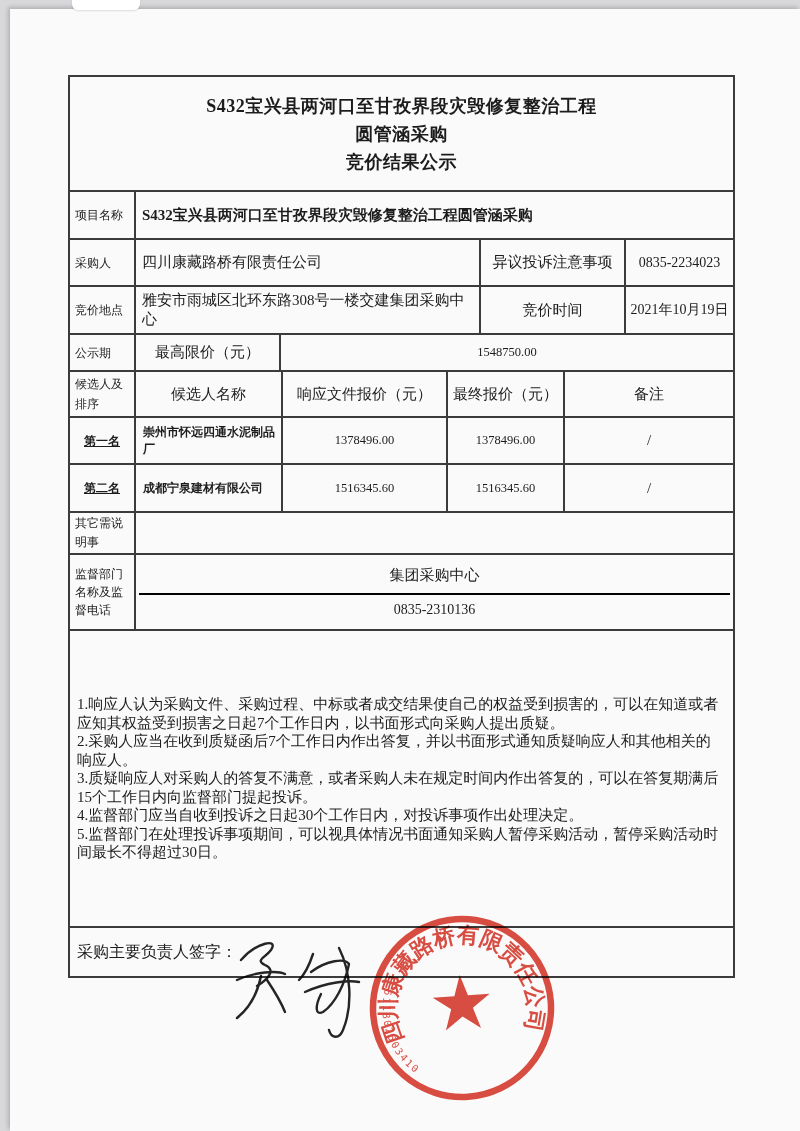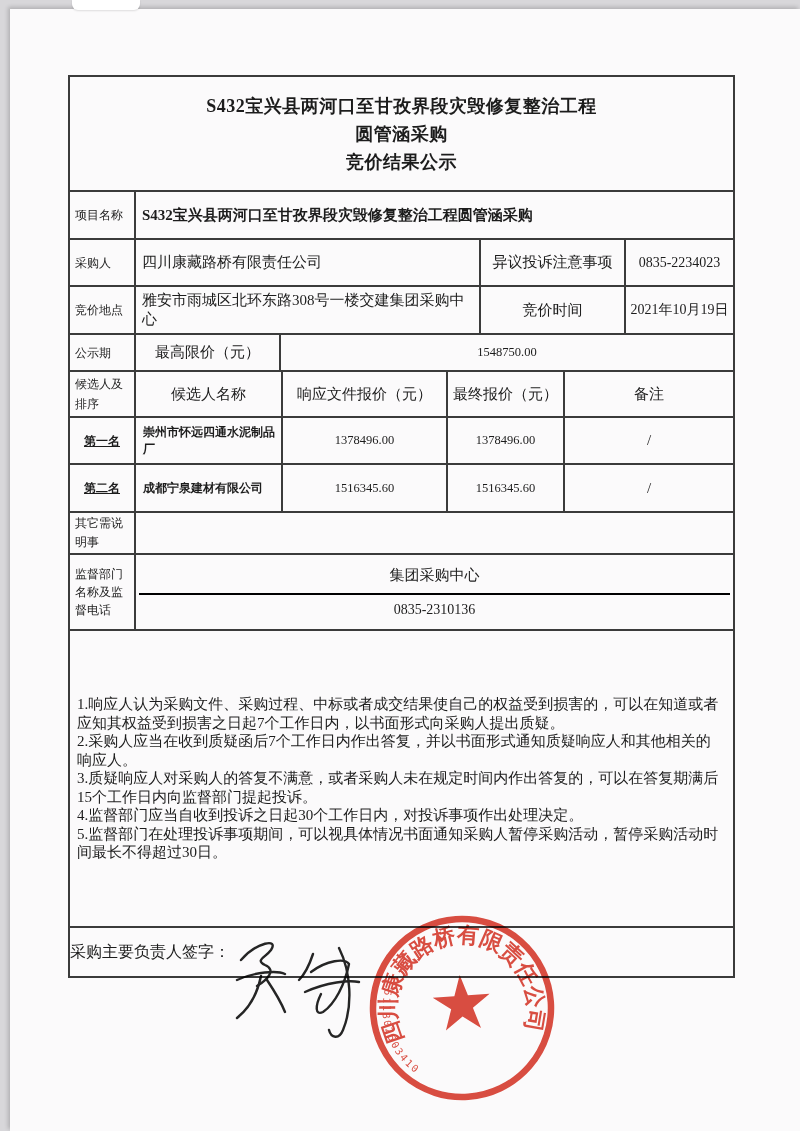--- a/index.html
+++ b/index.html
@@ -50,21 +50,21 @@
   .rank   { font-size:12px; font-weight:600; justify-content:center; padding-left:2px;text-decoration:underline; }
   .bold   { font-weight:bold; }
   .hdr    { font-size:15px; justify-content:center; text-align:center; padding:2px 3px; }
 
   .sup-right { flex:1; flex-direction:column; align-items:stretch; padding:3px; }
   .sup-half { height:38px; display:flex; align-items:center; justify-content:center; font-size:15px; }
   .sup-half + .sup-half { border-top:2px solid #000000; height:36px; }
 
   .obj-cell { flex:1; padding:6px 8px 6px 7px; }
   .obj-text { font-size:15px; line-height:18.5px; word-break:break-all; }
-  .sign-row .td { width:100%; font-size:16px; }
+  .sign-row .td { width:100%; font-size:16px; padding-left:7px; }
 
   
   .signature-svg {
     position:absolute; left:225px; top:920px; width:160px; height:125px;
     mix-blend-mode:multiply; z-index:3;
   }
   .stamp-svg {
     position:absolute; left:362px; top:908px; width:200px; height:200px;
     mix-blend-mode:multiply; opacity:.9; z-index:4;
     transform:rotate(-4deg);

